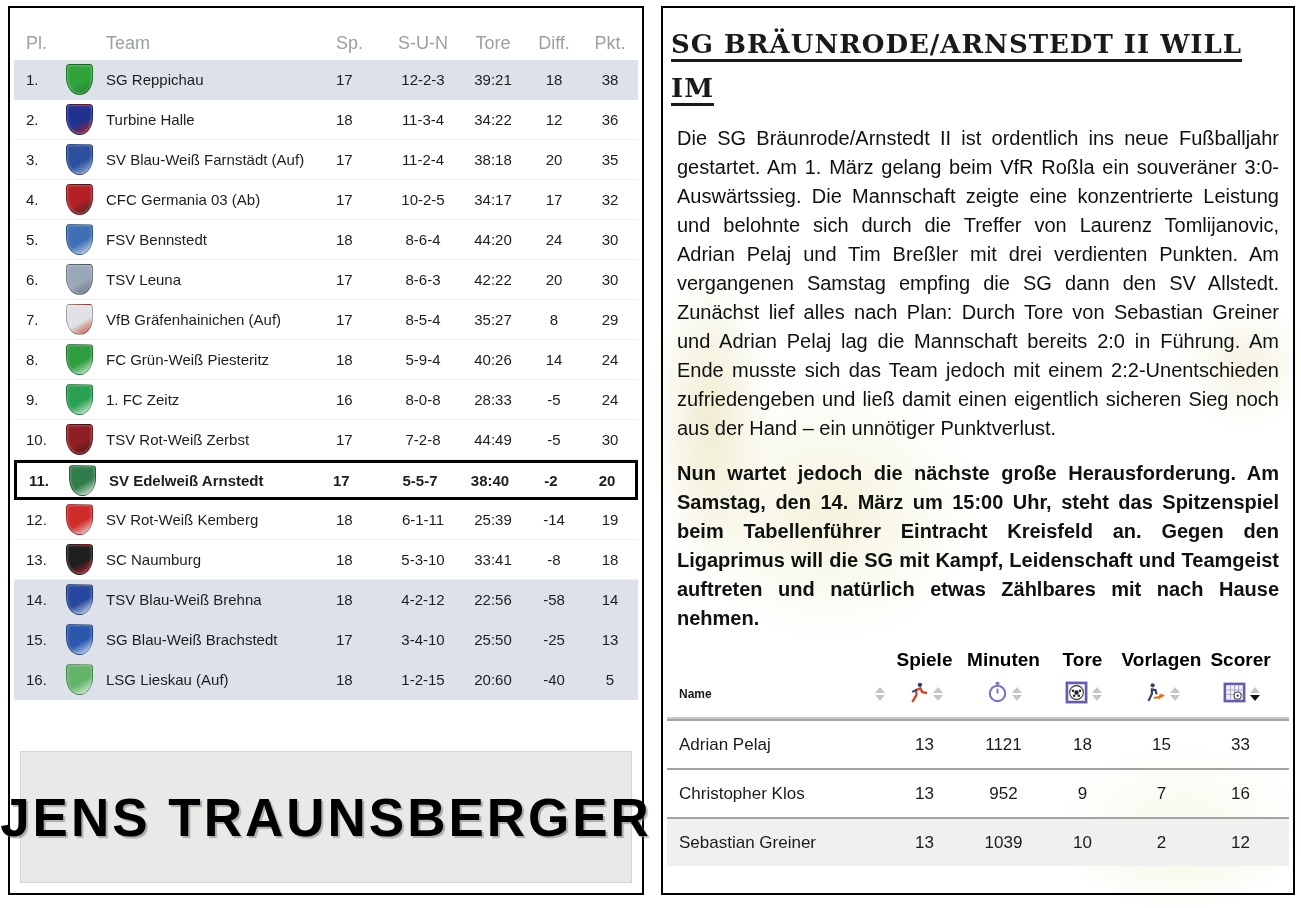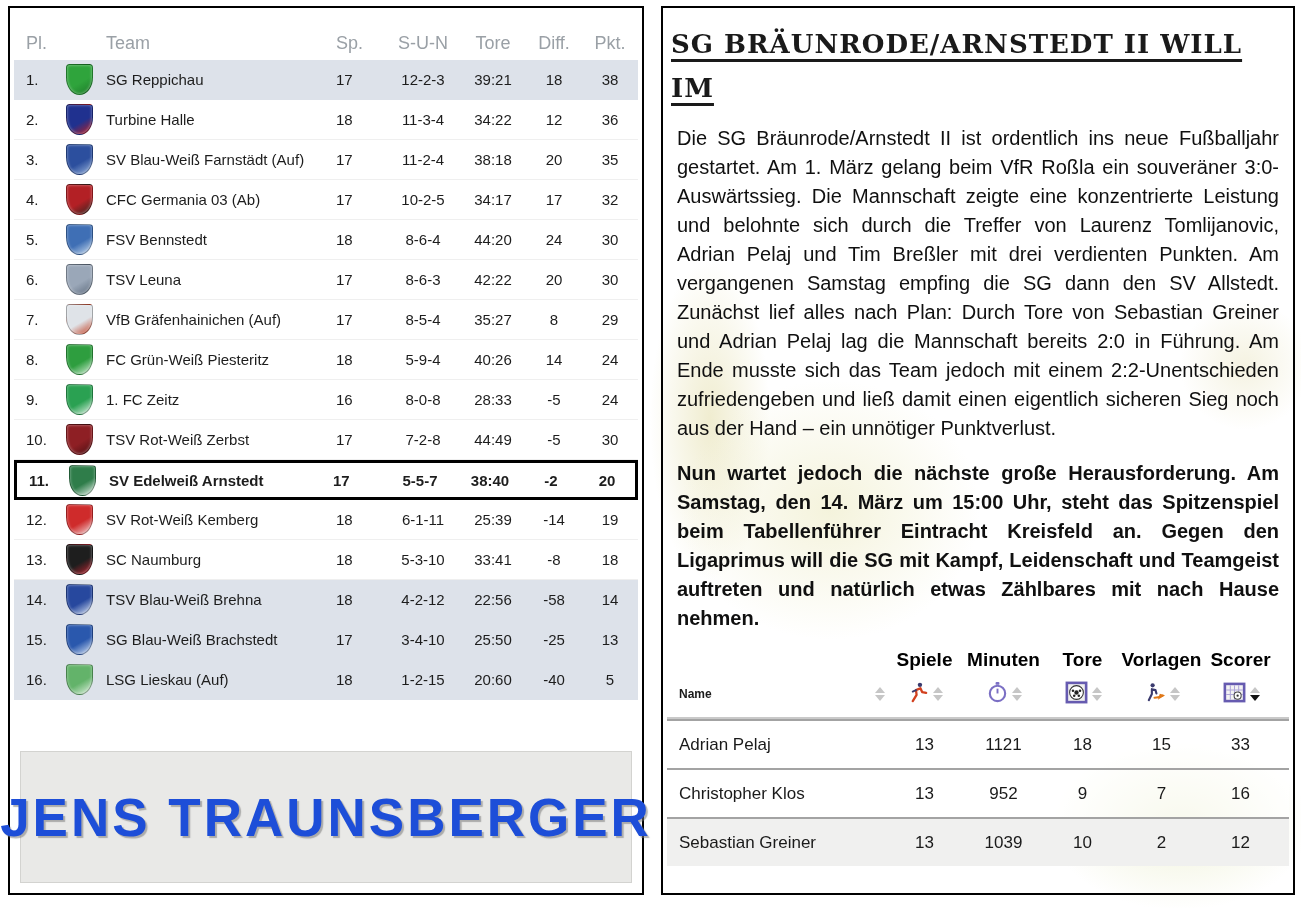--- a/index.html
+++ b/index.html
@@ -29,21 +29,21 @@
   .c-sp{width:50px;text-align:left;}
   .c-sun{width:74px;text-align:center;}
   .c-tore{width:66px;text-align:center;}
   .c-diff{width:56px;text-align:center;}
   .c-pkt{width:56px;text-align:center;}
   .crest{width:25px;height:29px;border-radius:4px 4px 55% 55% / 4px 4px 62% 62%;border:1px solid rgba(0,0,0,.28);box-shadow:inset 0 0 3px rgba(255,255,255,.5);}
   .ad-box{
     position:absolute;left:10px;right:10px;bottom:10px;height:132px;background:#e9e9e7;
     display:flex;flex-direction:column;align-items:center;justify-content:center;border:1px solid #d3d3d0;box-sizing:border-box;
   }
-  .ad-line1{font-size:53px;font-weight:bold;color:#1d4ed8;letter-spacing:3px;text-shadow:2px 2px 1px rgba(120,120,120,.55);white-space:nowrap;}
+  .ad-line1{font-size:53px;font-weight:bold;color:#000000;letter-spacing:3px;text-shadow:2px 2px 1px rgba(120,120,120,.55);white-space:nowrap;}
   .ad-line2{font-size:29px;font-weight:bold;color:#56b32b;letter-spacing:2px;margin-top:12px;text-shadow:1px 1px 1px rgba(120,120,120,.5);}
 
   
   .article-title{
     margin-top:14px;font-family:"DejaVu Serif","Liberation Serif",serif;
     font-weight:bold;font-size:26px;letter-spacing:1px;line-height:44px;padding:0 8px;
   }
   .article-title span{text-decoration:underline;text-decoration-thickness:3px;text-underline-offset:6px;}
   .para{margin:14px 14px 0 14px;font-size:20px;line-height:29px;text-align:justify;color:#101010;position:relative;z-index:2;}
   .para.bold{font-weight:bold;margin-top:16px;}

